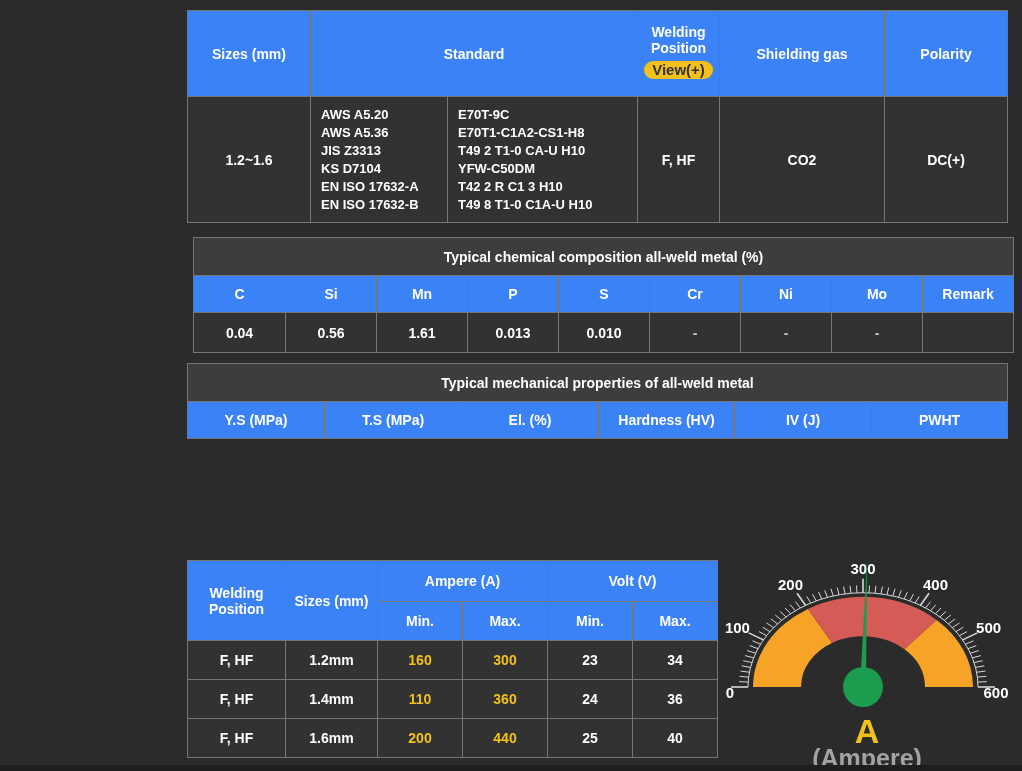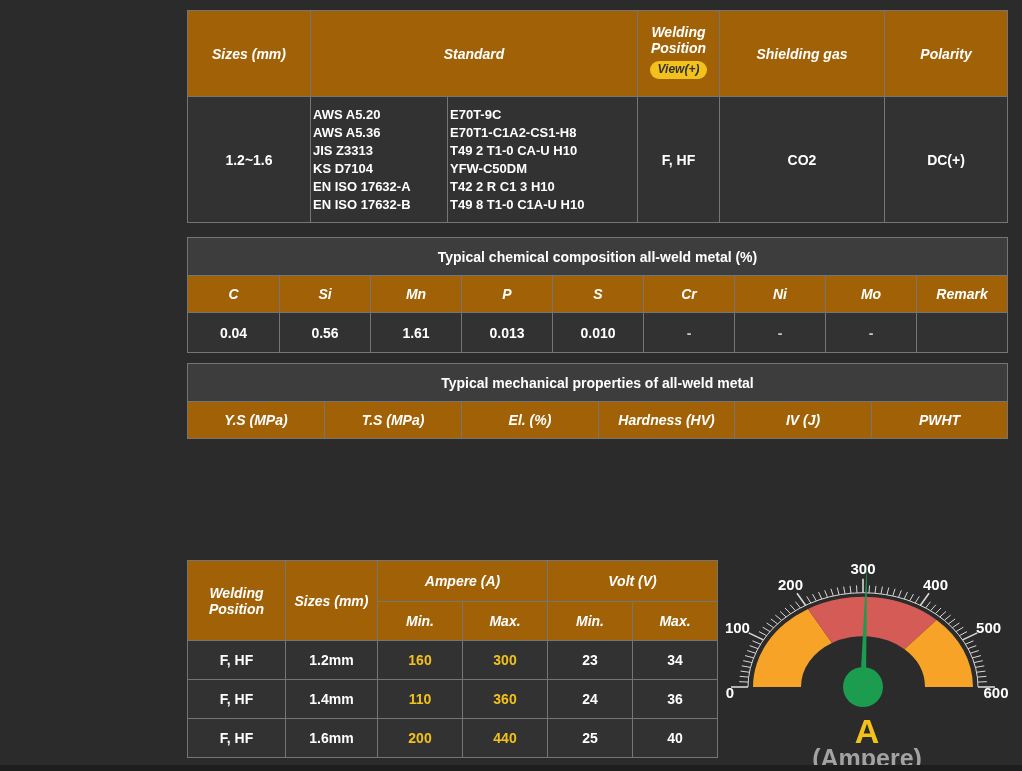--- a/index.html
+++ b/index.html
@@ -7,30 +7,30 @@
   #page {
     position:relative; width:1022px; height:771px; overflow:hidden;
     background:#2B2B2B; font-family:"Liberation Sans", sans-serif; color:#fff;
   }
   .abs { position:absolute; }
   .heading { color:#fff; font-size:21px; font-weight:700; line-height:31px; }
 
   table { border-collapse:collapse; table-layout:fixed; border:1px solid #9a9a9a; }
   td, th { border:1px solid #757575; vertical-align:middle; text-align:center;
            font-size:14px; font-weight:700; color:#fff; overflow:hidden; }
-  .th-bg { background:#a16207;font-style:italic; }
+  .th-bg { background:#3b82f6; }
   .td-bg { background:#323232; }
-  .left-cell { text-align:left; padding-left:2px; }
+  .left-cell { text-align:left; padding-left:10px; }
   .std-line { font-size:13px; line-height:18px; font-weight:700; white-space:nowrap; }
   .dim { color:#C9C9C9; }
   .gold { color:#F2C11C; }
 
   .badge {
     display:block; width:fit-content; margin:5px auto 4px; background:#F2C11C;
-    color:#333; font-size:12px; font-weight:700; line-height:15px;
+    color:#333; font-size:15px; font-weight:700; line-height:15px;
     padding:1px 8px 2px; border-radius:9px; cursor:pointer;
   }
   #t1 tr.hdr td { height:86px; }
   #t1 tr.data td { height:126px; }
   #t2 tr.title td, #t3 tr.title td { height:38px; background:#3D3D3D; }
   #t2 tr.hdr td, #t3 tr.hdr td { height:37px; }
   #t2 tr.data td, #t3 tr.data td { height:40px; }
   #t4 tr.grp td { height:41px; }
   #t4 tr.sub td { height:39px; }
   #t4 tr.data td { height:39px; }
@@ -83,21 +83,21 @@
         <div class="std-line">T42 2 R C1 3 H10</div>
         <div class="std-line">T49 8 T1-0 C1A-U H10</div>
       </td>
       <td class="td-bg">F, HF</td>
       <td class="td-bg">CO2</td>
       <td class="td-bg">DC(+)</td>
     </tr>
   </tbody>
     </table>
 
-  <table id="t2" class="abs" style="left:187px; top:237px; width:820px;">
+  <table id="t2" class="abs" style="left:193px; top:237px; width:820px;">
     <colgroup>
         <col style="width:92px">
         <col style="width:91px">
         <col style="width:91px">
         <col style="width:91px">
         <col style="width:91px">
         <col style="width:91px">
         <col style="width:91px">
         <col style="width:91px">
         <col style="width:91px">

